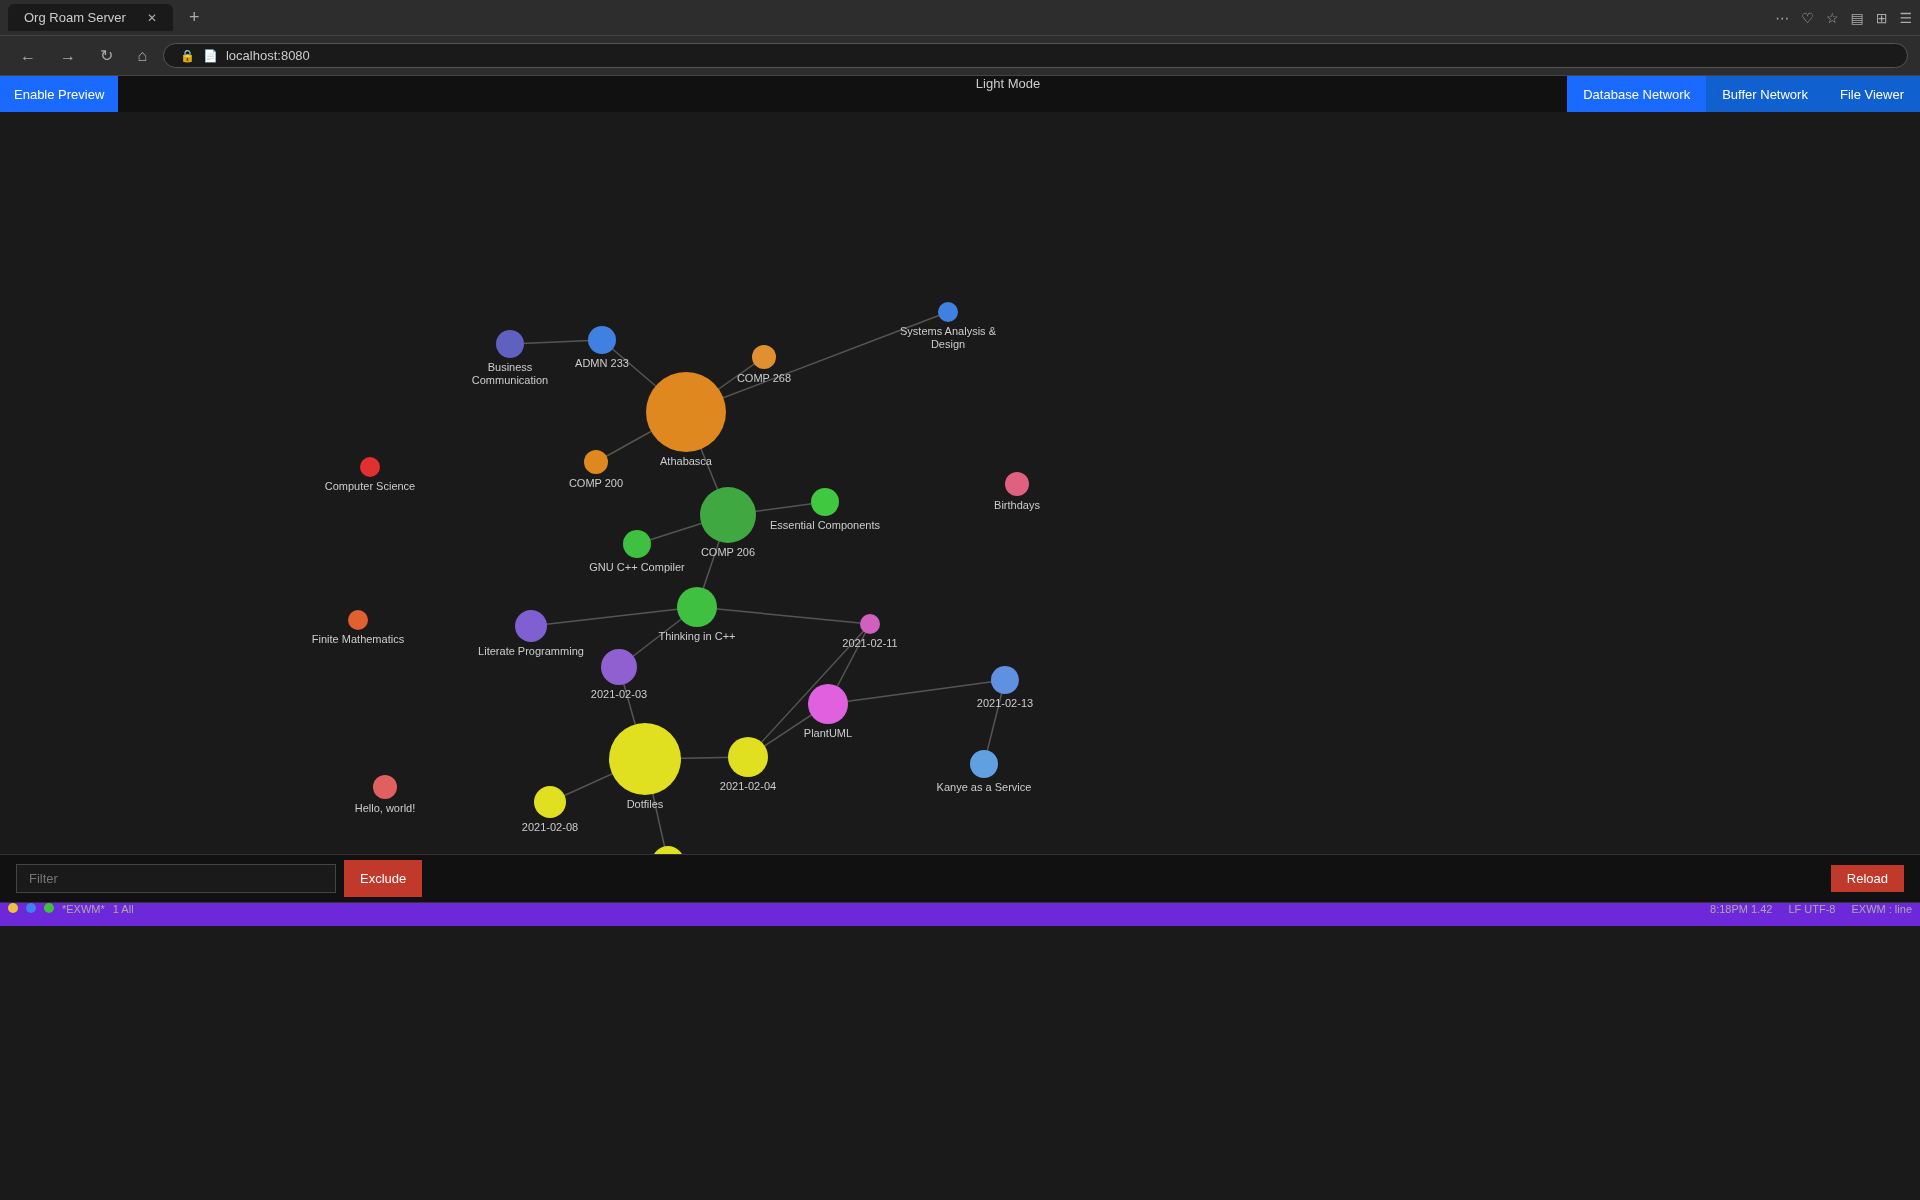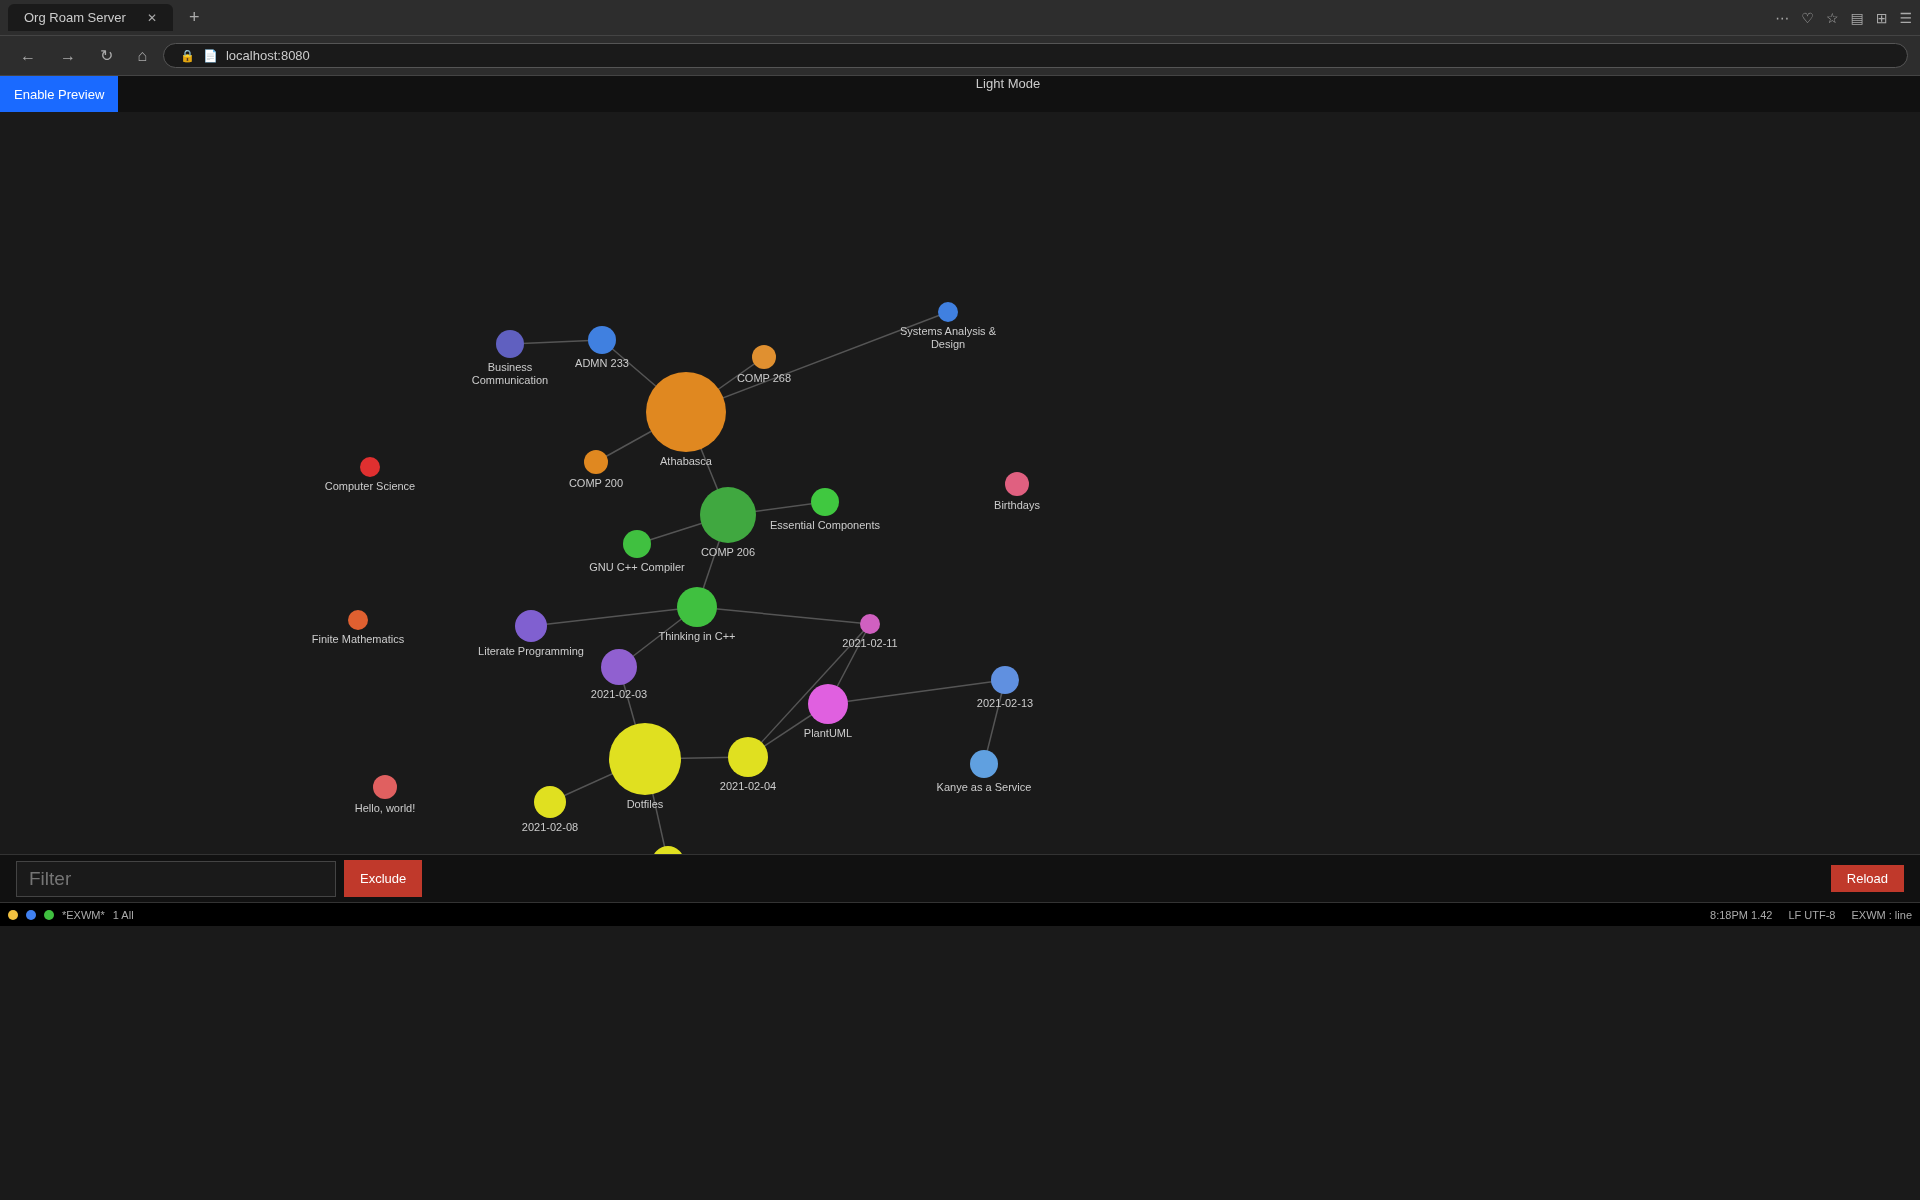--- a/index.html
+++ b/index.html
@@ -128,21 +128,21 @@
       align-items: center;
       padding: 0 16px;
       gap: 8px;
       border-top: 1px solid #333;
     }
     .filter-input {
       background: #1a1a1a;
       border: 1px solid #444;
       color: #ffffff;
       padding: 6px 12px;
-      font-size: 19px;
+      font-size: 13px;
       width: 320px;
       outline: none;
     }
     .exclude-btn {
       background: #c0392b;
       color: #ffffff;
       border: none;
       padding: 11px 16px;
       font-size: 13px;
       cursor: pointer;
@@ -152,24 +152,23 @@
       background: #c0392b;
       color: white;
       border: none;
       padding: 6px 16px;
       font-size: 13px;
       cursor: pointer;
     }
 
     
     .status-bar {
-      background: #000000;
+      background: #6d28d9;
       height: 24px;
       display: flex;
-      align-items: center;
       padding: 0 8px;
       gap: 8px;
       font-size: 11px;
       color: #aaa;
       border-top: 1px solid #333;
     }
     .status-dot {
       width: 10px; height: 10px;
       border-radius: 50%;
       display: inline-block;
@@ -210,20 +209,25 @@
   <div class="address-bar">
     <span style="color:#aaa;font-size:12px;">🔒</span>
     <span style="color:#aaa;font-size:12px;">📄</span>
     <span class="address-bar-url">localhost:8080</span>
   </div>
 </div>
 
 <div class="app-toolbar">
   <button class="enable-preview-btn">Enable Preview</button>
   <span class="light-mode-label">Light Mode</span>
+  <div class="toolbar-right-buttons">
+    <button class="toolbar-nav-btn">Database Network</button>
+    <button class="toolbar-nav-btn" style="background:#1060d0;">Buffer Network</button>
+    <button class="toolbar-nav-btn" style="background:#1060d0;">File Viewer</button>
+  </div>
 </div>
 
 <div class="graph-area">
   <svg class="graph-svg" id="graph-svg">
       <line x1="510" y1="232" x2="602" y2="228" stroke="#555" stroke-width="1.5"></line>
       <line x1="602" y1="228" x2="686" y2="300" stroke="#555" stroke-width="1.5"></line>
       <line x1="764" y1="245" x2="686" y2="300" stroke="#555" stroke-width="1.5"></line>
       <line x1="948" y1="200" x2="686" y2="300" stroke="#555" stroke-width="1.5"></line>
       <line x1="686" y1="300" x2="596" y2="350" stroke="#555" stroke-width="1.5"></line>
       <line x1="686" y1="300" x2="728" y2="403" stroke="#555" stroke-width="1.5"></line>

